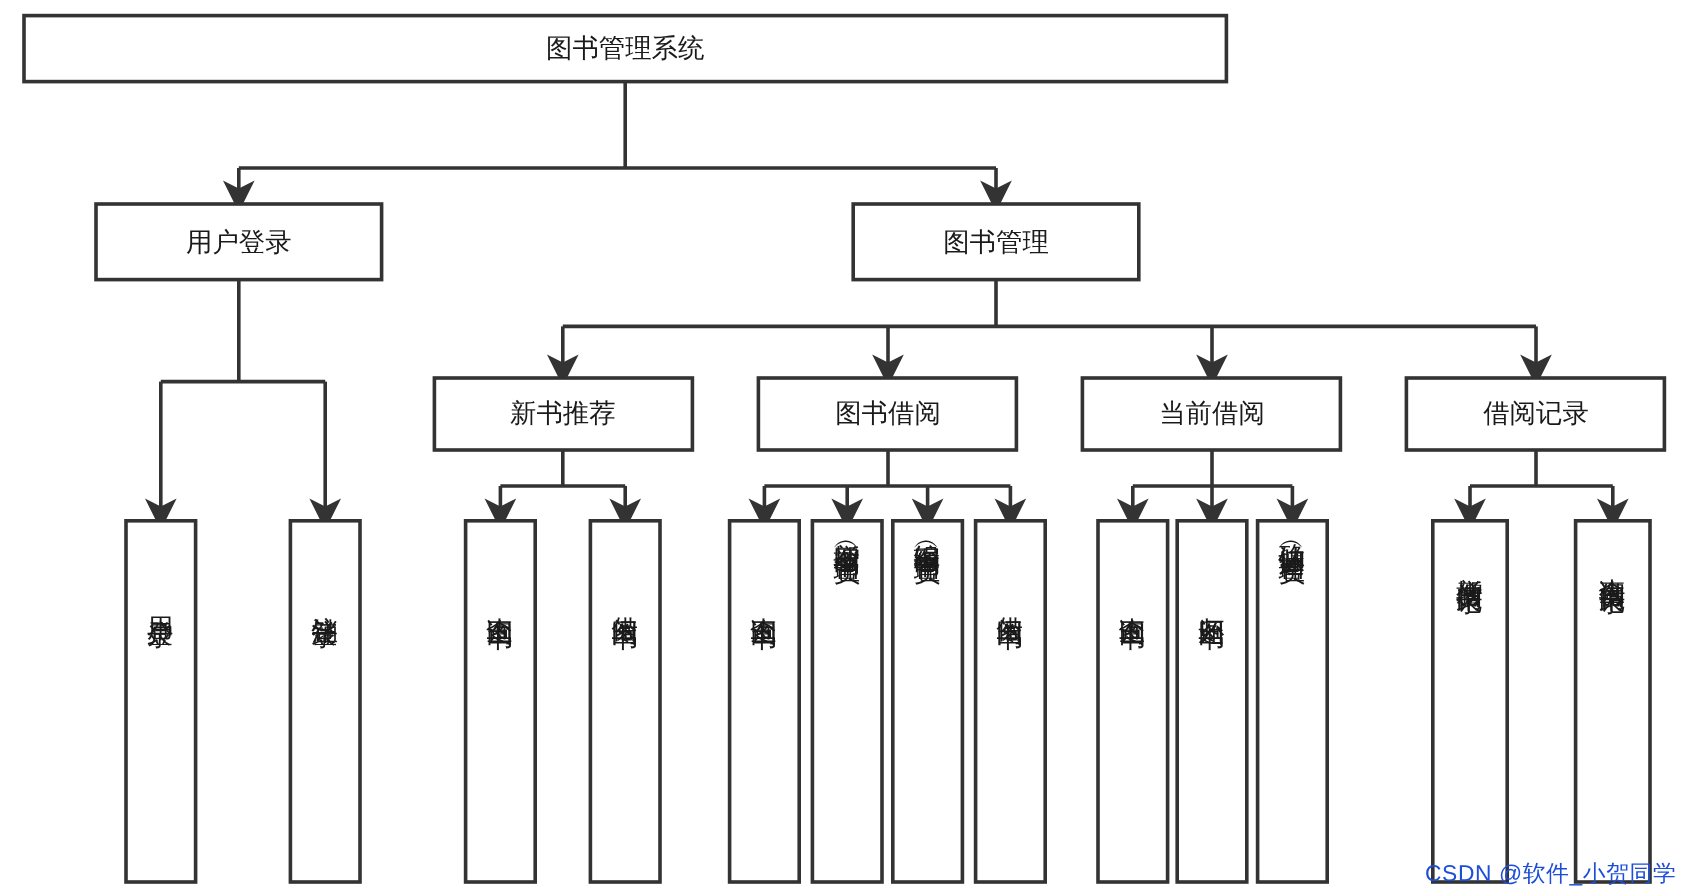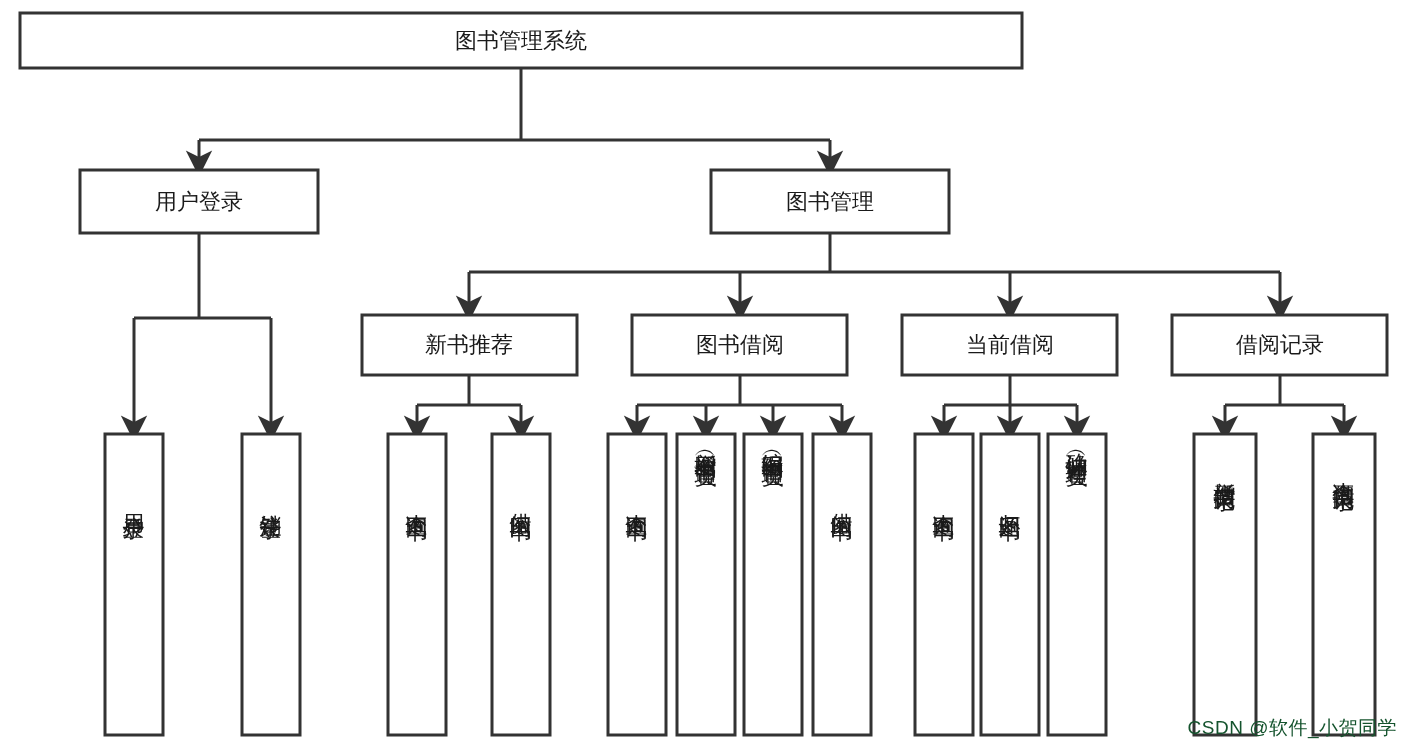--- a/index.html
+++ b/index.html
@@ -48,21 +48,21 @@
     stroke: #333333;
     stroke-width: 3;
     fill: none;
   }
   .watermark {
     position: absolute;
     right: 8px;
     bottom: 6px;
     font-family: "Liberation Sans", "DejaVu Sans", sans-serif;
     font-size: 19px;
-    color: #14532d;
+    color: #1d4ed8;
     white-space: nowrap;
     letter-spacing: 0.5px;
   }
 </style>
 </head>
 <body>
 
 <div id="stage">
 
   <svg id="diagram" viewBox="0 0 1405 747">

